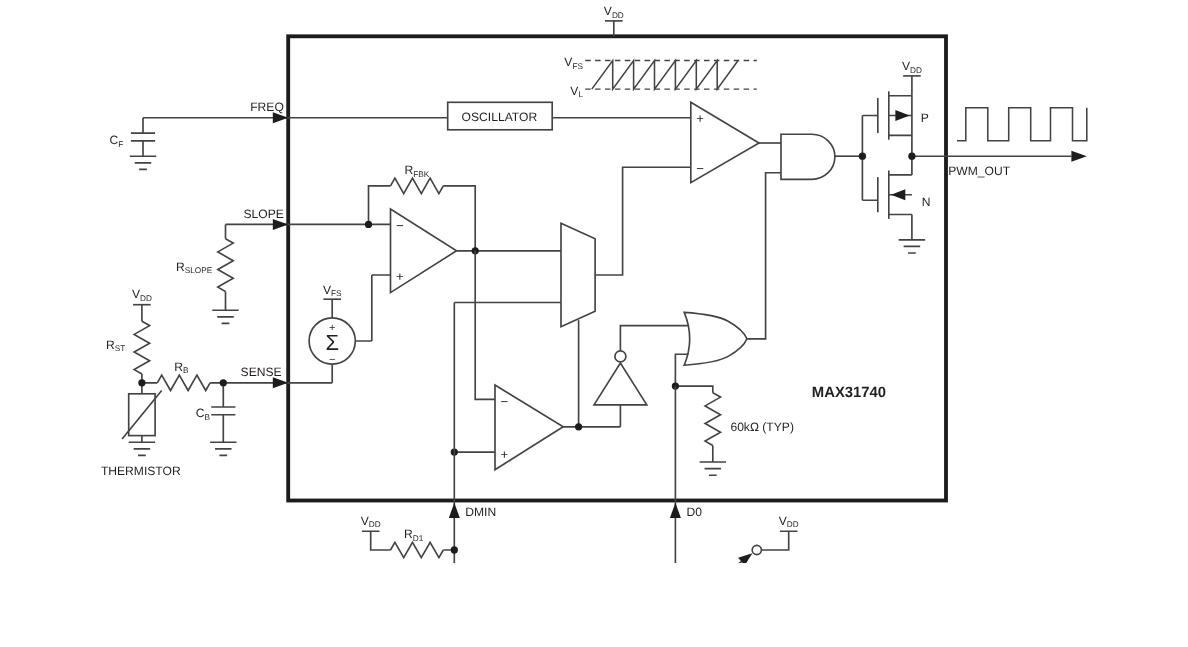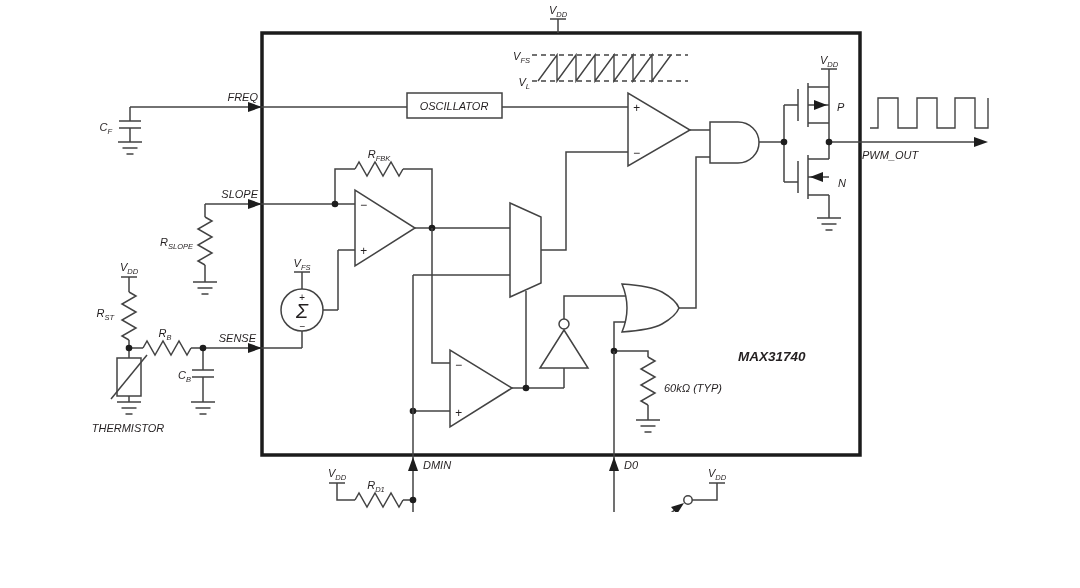--- a/index.html
+++ b/index.html
@@ -1,16 +1,16 @@
 <!DOCTYPE html>
 <html><head>
 <meta charset="utf-8">
 <style>
   html,body{margin:0;padding:0;background:#ffffff;}
-  .stage{position:relative;width:1080px;height:512px;background:#ffffff;overflow:hidden;font-style:italic;}
+  .stage{position:relative;width:1080px;height:512px;background:#ffffff;overflow:hidden;}
   svg{display:block;}
   text{font-family:"Liberation Sans",sans-serif;fill:#231f20;}
   .lbl{font-size:11px;}
   .sub{font-size:7.5px;}
   .sign{font-size:12px;}
   .chip{font-size:13.5px;font-weight:bold;}
   .sigma{font-size:20px;}
   .wire{stroke:#434343;stroke-width:1.5;fill:none;}
   .thin{stroke:#434343;stroke-width:1.4;fill:none;}
   .shape{stroke:#434343;stroke-width:1.5;fill:none;}

